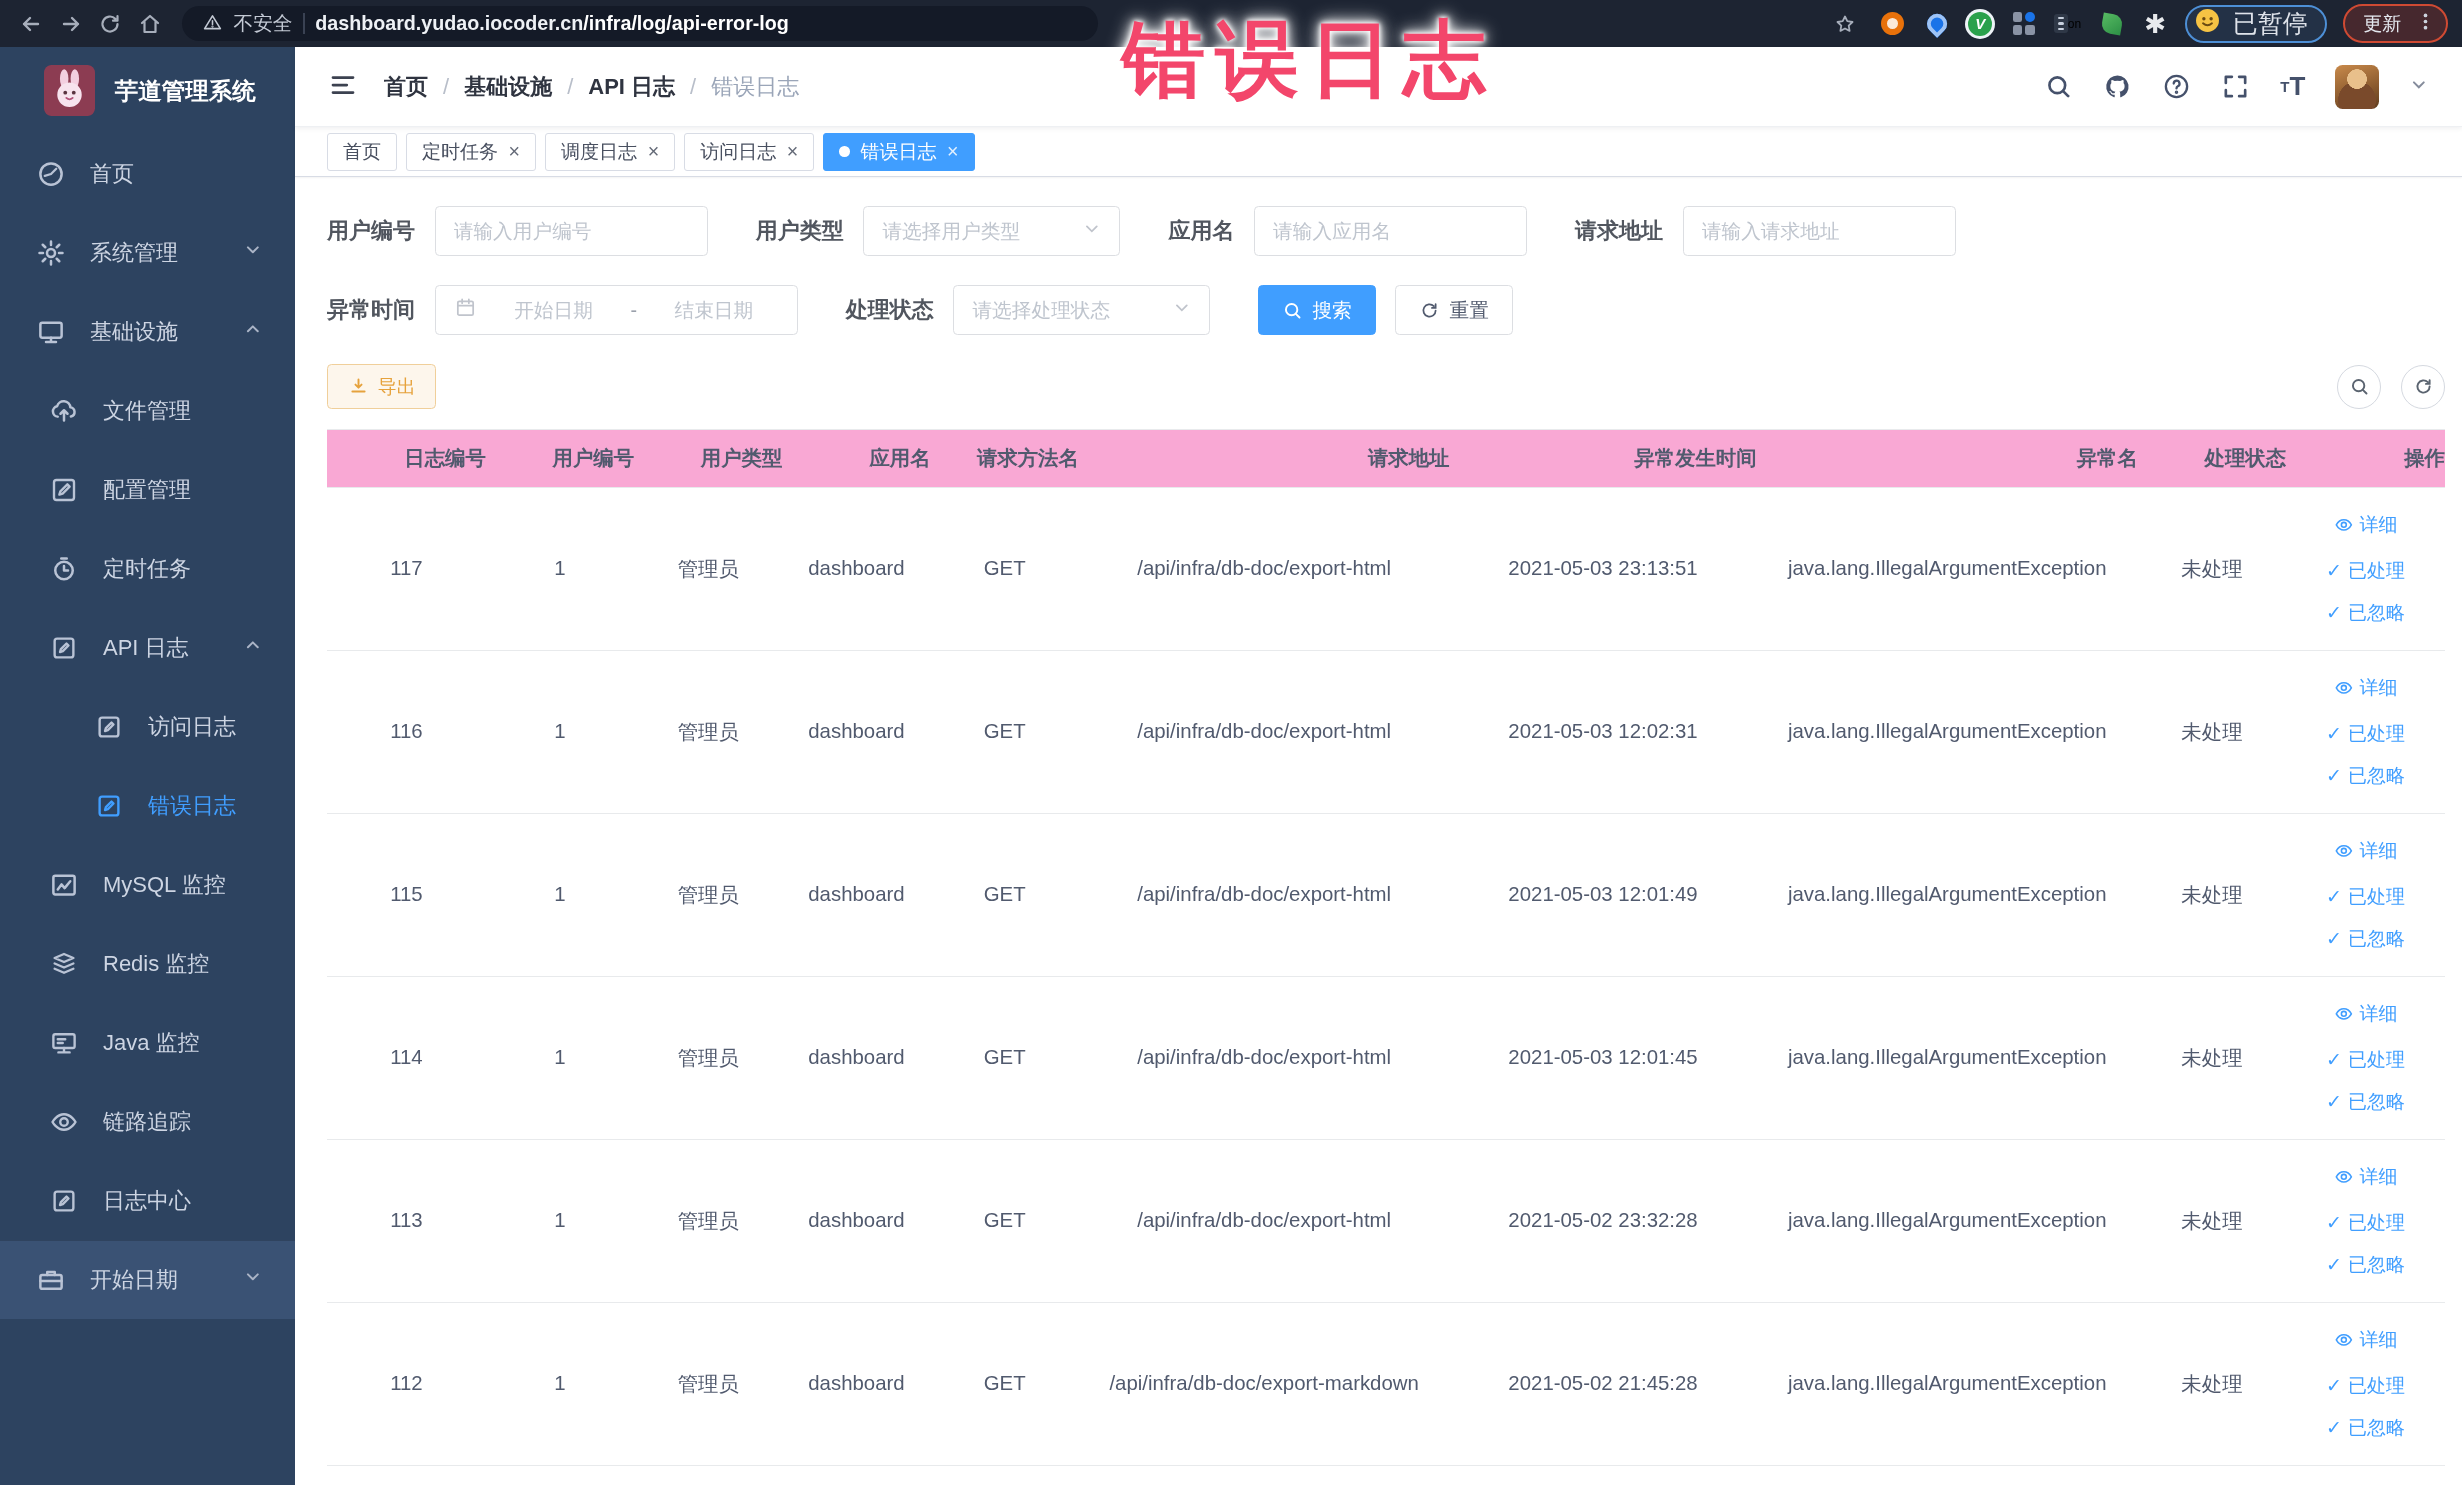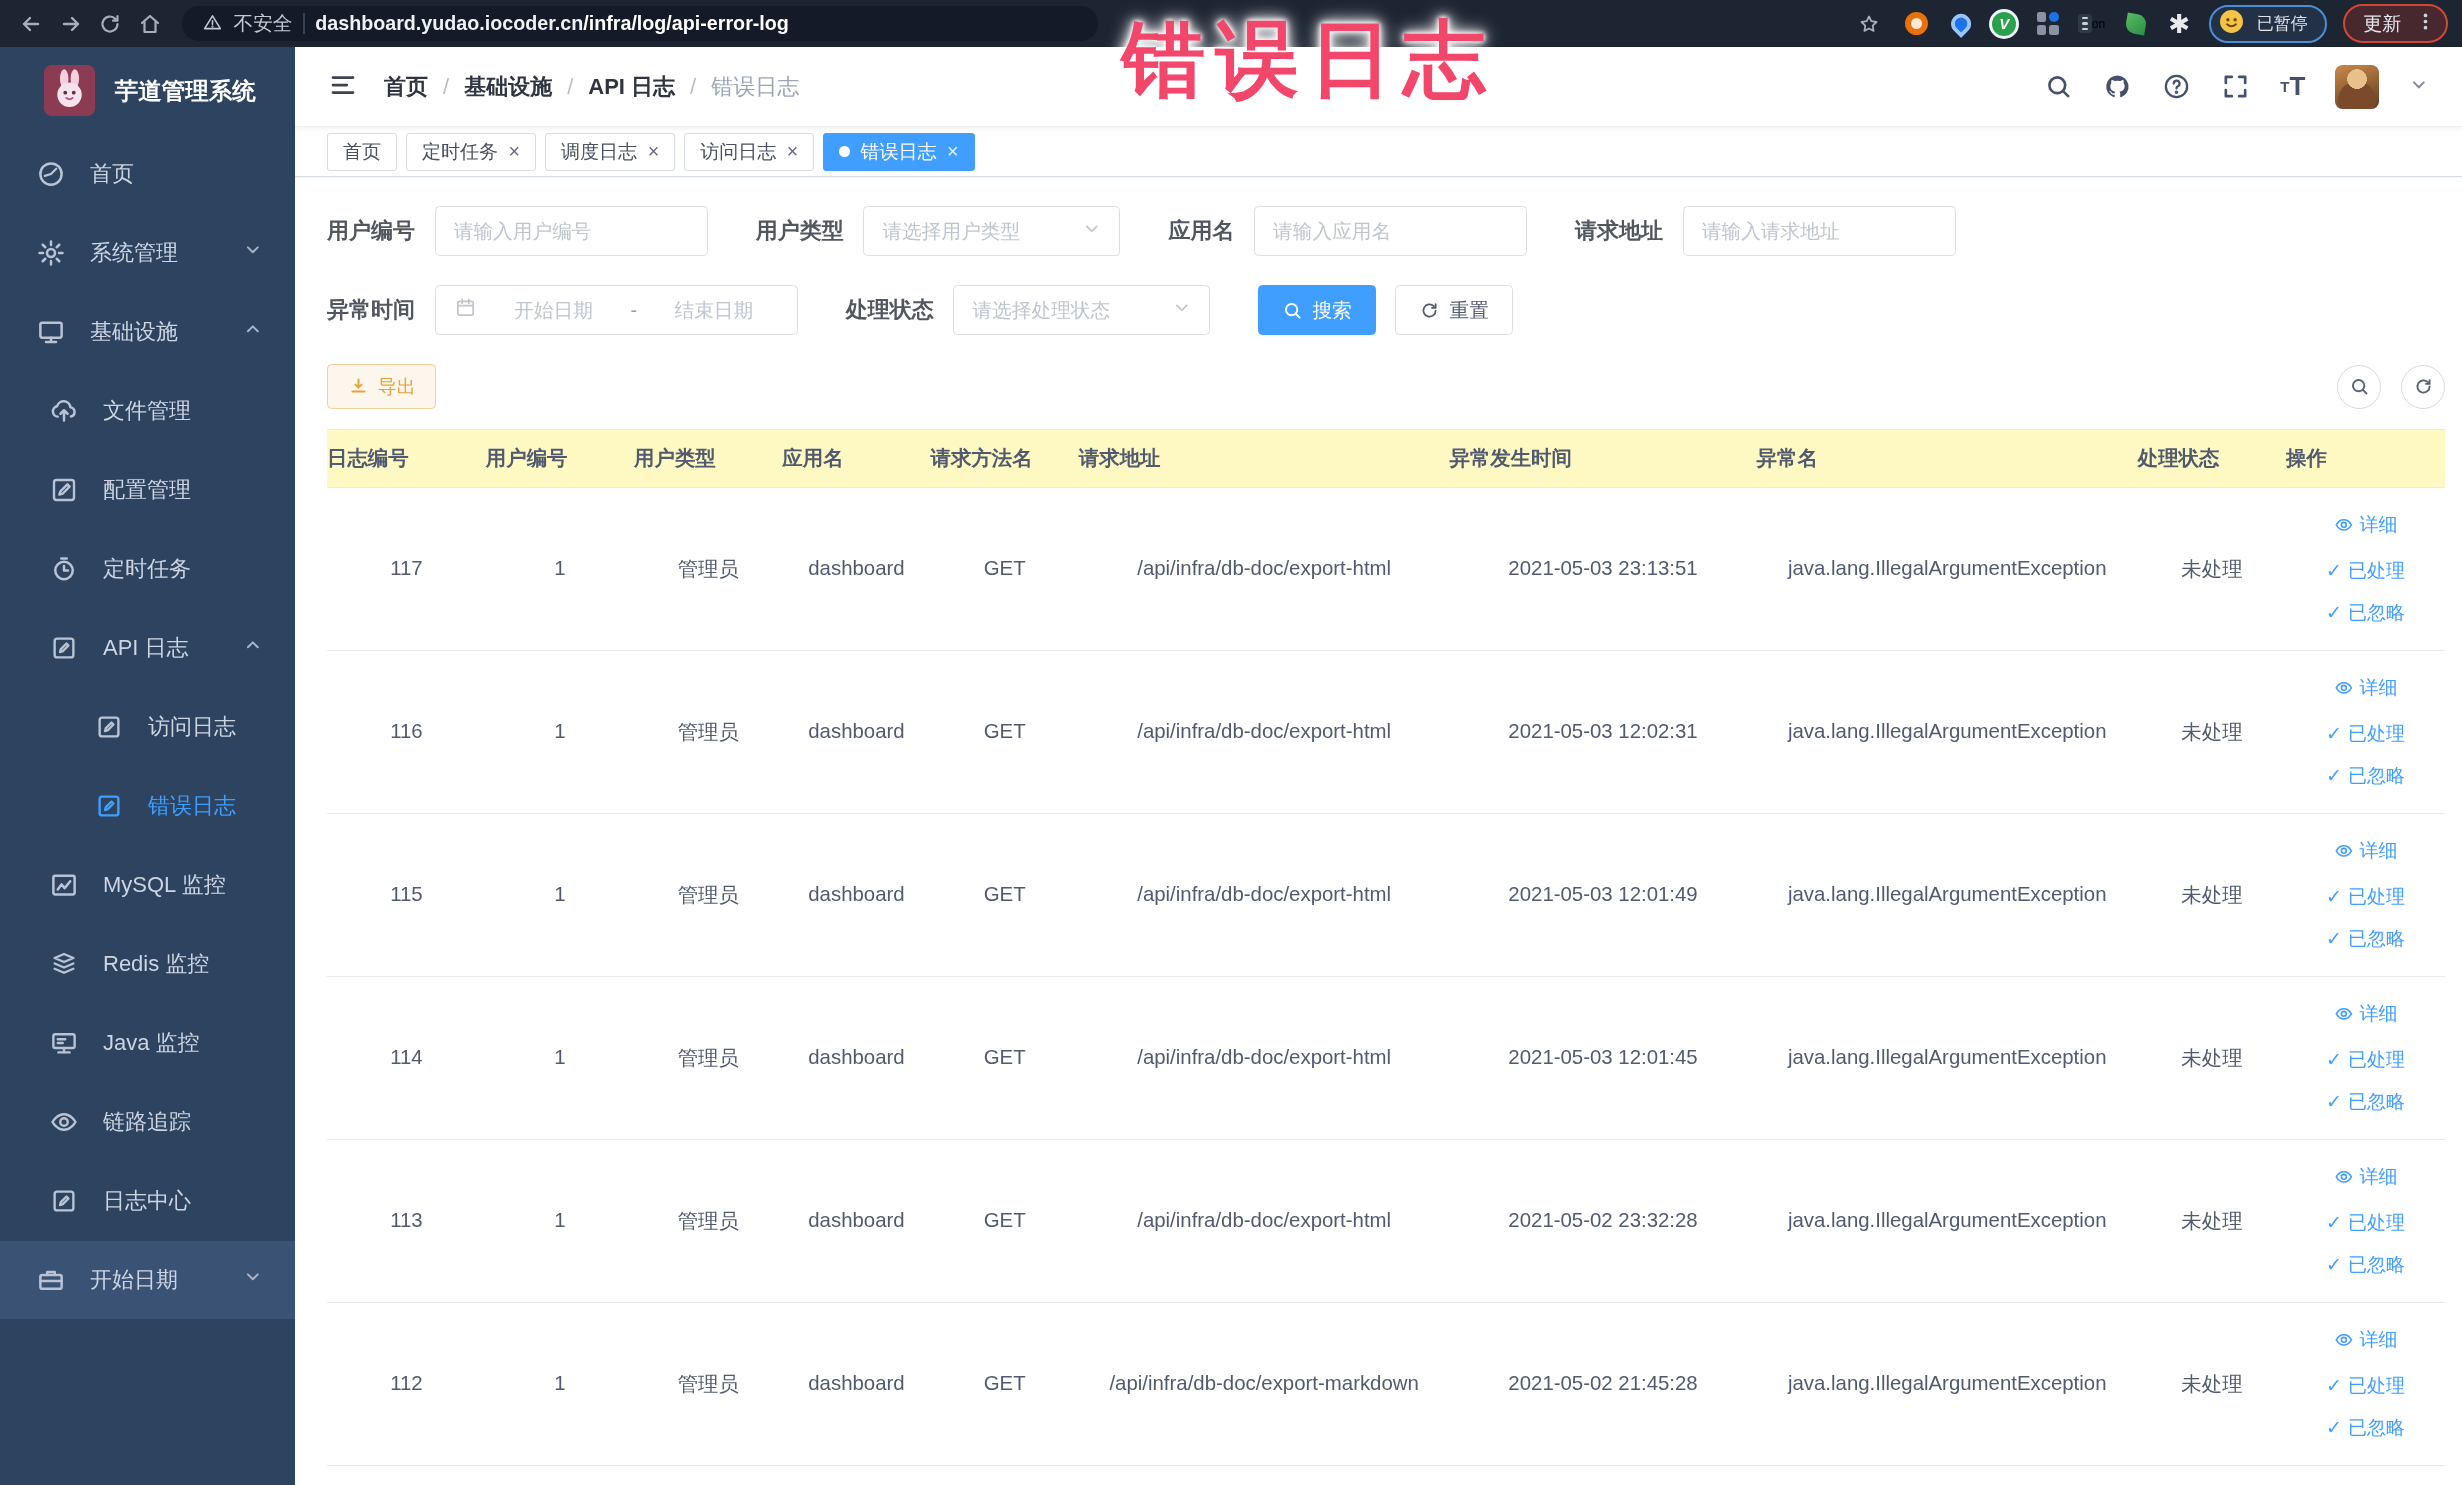--- a/index.html
+++ b/index.html
@@ -24,21 +24,21 @@
   .ext-ring { width:23px; height:23px; border:6px solid #e8710a; border-radius:50%; background:#fbe9d7; }
   .ext-pin { width:19.7px; height:19.7px; background:#1a73e8; border-radius:50% 50% 50% 0; transform:rotate(-45deg); box-shadow:inset 0 0 0 3.8px #9ec3f5; }
   .ext-green { width:24px; height:24px; background:#2aa14c; border-radius:50%; color:#fff; font-size:15px; font-weight:bold; display:flex; align-items:center; justify-content:center; box-shadow:0 0 0 3px #eef3f7; }
   .ext-grid { width:23px; height:23px; display:grid; grid-template-columns:9.8px 9.8px; grid-template-rows:9.8px 9.8px; gap:3px; }
   .ext-grid i { background:#8a93a5; border-radius:2.3px; }
   .ext-grid i:nth-child(2){ background:#1a73e8; border-radius:50%; }
   .ext-on { width:24px; height:19.7px; border-radius:3px; background:#2f3847; display:flex; flex-direction:column; justify-content:center; gap:3px; padding:0 3.8px; }
   .ext-on i { height:2.3px; background:#c9d1de; border-radius:1.5px; }
   .ext-leaf { width:19.7px; height:19.7px; background:linear-gradient(135deg,#57bb63,#2c8f45); border-radius:0 50% 0 50%; transform:rotate(10deg); }
   .ext-star { color:#e8eaed; font-size:26px; line-height:1; }
-  .profile-pill { display:flex; align-items:center; gap:10.6px; height:38px; padding:0 16.7px 0 6px; border:2.3px solid #4d8fd6; border-radius:20.4px; background:rgba(48,74,110,.35); color:#dfe3ea; font-size:17px; white-space:nowrap; }
+  .profile-pill { display:flex; align-items:center; gap:10.6px; height:38px; padding:0 16.7px 0 6px; border:2.3px solid #4d8fd6; border-radius:20.4px; background:rgba(48,74,110,.35); color:#dfe3ea; font-size:25px; white-space:nowrap; }
   .profile-pill svg { width:29px; height:29px; }
   .update-pill { display:flex; align-items:center; gap:13.6px; height:39px; padding:0 10.6px 0 18px; border:2.3px solid #cf4a33; border-radius:21px; background:rgba(122,46,42,.45); color:#e3e7ee; font-size:19px; white-space:nowrap; }
   .update-pill svg { width:21px; height:21px; color:#cdd3de; }
 
   
   .app { display:flex; height:1439px; }
   .sidebar { width:295px; flex-shrink:0; background:#2d4360; overflow:hidden; }
   .logo-row { height:87px; display:flex; align-items:center; padding-left:44px; gap:19.7px; cursor:pointer; }
   .logo-img svg { width:51px; height:51px; border-radius:6px; display:block; }
   .brand { font-size:23.5px; font-weight:bold; color:#ffffff; white-space:nowrap; }
@@ -104,21 +104,21 @@
   .btn-search { background:#409eff; border:0.8px solid #409eff; color:#fff; margin-right:19.7px;align-items:center; }
   .btn-reset { background:#fff; border:0.8px solid #dcdee2; color:#515a6e; }
   .toolbar { display:flex; align-items:center; margin-bottom:19.7px; }
   .btn-export { height:45px; background:#fdf6ec; border:0.8px solid #f0cf9a; color:#e6a23c; font-size:19px; padding:0 19.7px; }
   .circle-btns { margin-left:auto; display:flex; gap:19.7px; }
   .circle-btn { width:44px; height:44px; border-radius:50%; border:0.8px solid #d5d9e0; background:#fff; display:flex; align-items:center; justify-content:center; color:#5b6470; cursor:pointer; }
   .circle-btn svg { width:21px; height:21px; }
 
   
   table.grid { width:100%; border-collapse:collapse; table-layout:fixed; }
-  .grid th { height:58px; background:#fef9c3; font-size:20.4px; font-weight:700; color:#515a6e; border-top:0.8px solid #e8eaec; border-bottom:0.8px solid #e8eaec; text-align:left; white-space:nowrap; }
+  .grid th { height:58px; background:#f9a8d4; font-size:20.4px; font-weight:700; color:#515a6e; border-top:0.8px solid #e8eaec; border-bottom:0.8px solid #e8eaec; text-align:right; white-space:nowrap; }
   .grid td { height:162px; font-size:20.4px; color:#515a6e; text-align:center; border-bottom:0.8px solid #e8eaec; white-space:nowrap; overflow:hidden; }
   .actions-cell { display:flex; flex-direction:column; align-items:center; justify-content:center; gap:23px; height:162px; }
   .action-link { color:#409eff; font-size:19px; display:inline-flex; align-items:flex-start; gap:6px; cursor:pointer; text-decoration:none; line-height:1; }
   .action-link svg { width:19.7px; height:19.7px; }
   .action-link .chk { font-size:19px; }
 
   
   .annotation { position:absolute; left:1122px; top:4.5px; font-size:83px; font-weight:800; letter-spacing:10.6px; color:#f3466b; z-index:99; pointer-events:none; white-space:nowrap;
     text-shadow: 0 0 4.5px #fff, 0 0 7.6px #fff, 0 0 13.6px #fff, 0 0 19.7px rgba(255,255,255,.95); }
 </style>

